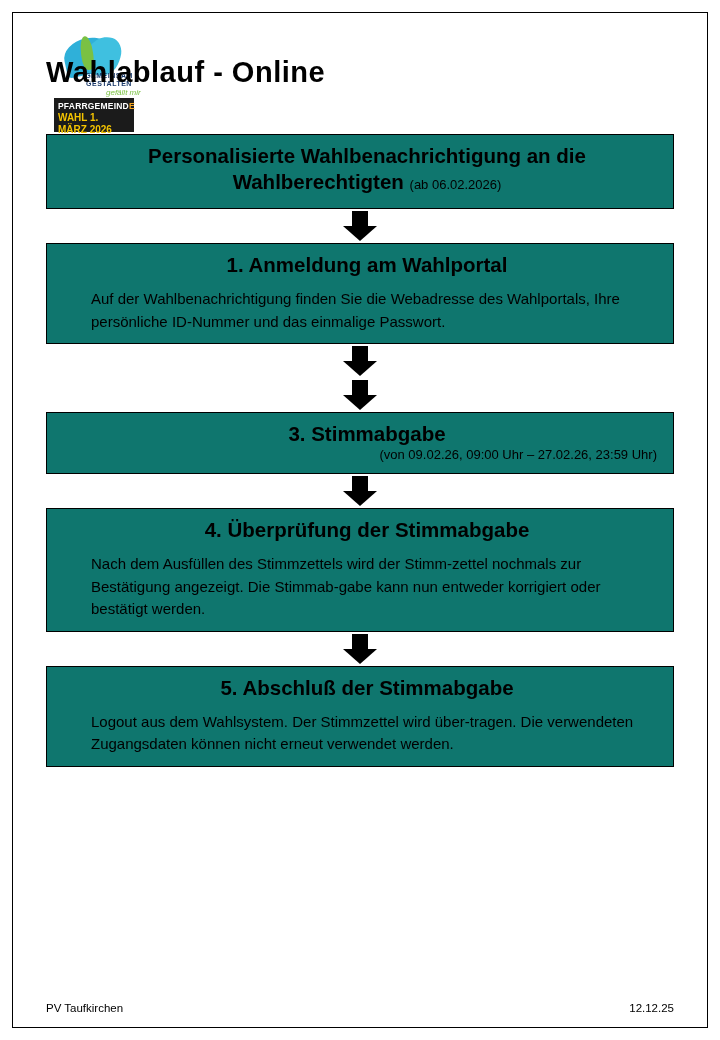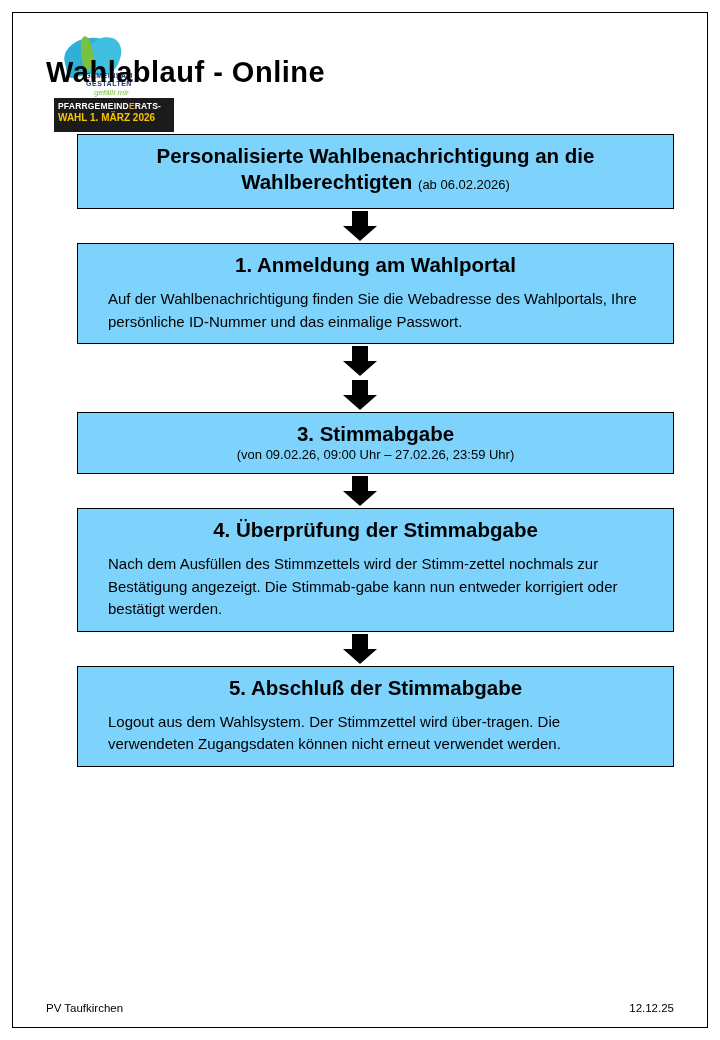--- a/index.html
+++ b/index.html
@@ -91,31 +91,31 @@
     font-size: 7px;
     font-weight: bold;
     color: #1b3a6b;
     letter-spacing: 0.5px;
     line-height: 8px;
     text-align: center;
     width: 70px;
   }
   .logo-script {
     position: absolute;
-    left: 40px;
+    left: 52px;
     top: 52px;
     font-size: 8px;
     font-style: italic;
     color: #7ac143;
   }
   .logo-bar {
     position: absolute;
     left: 0px;
     top: 62px;
-    width: 120px;
+    width: 80px;
     height: 34px;
     background: #1b1b1b;
     color: #ffffff;
     box-sizing: border-box;
     padding: 3px 4px 0 4px;
   }
   .logo-bar .l1 {
     font-size: 8.5px;
     font-weight: bold;
     letter-spacing: 0.2px;
@@ -136,36 +136,35 @@
     text-align: left;
     font-size: 29px;
     font-weight: bold;
     letter-spacing: 0.5px;
   }
 
   
   .box {
     border: 1px solid #000000;
     box-sizing: border-box;
-    background: #7dd3fc;
-    padding: 8px 16px 10px 16px;
-    margin-left: 31px;
+    background: #0f766e;
+    padding: 8px 16px 10px 30px;
   }
   .box-title {
     text-align: center;
     font-size: 20.5px;
     font-weight: bold;
     line-height: 26px;
   }
   .box-title .sub {
     font-size: 13px;
     font-weight: normal;
   }
   .box-title-sm {
-    text-align: center;
+    text-align: right;
     font-size: 13px;
     font-weight: normal;
     line-height: 17px;
     margin-top: -1px;
   }
   .box-body {
     font-size: 15px;
     line-height: 22.5px;
     margin-top: 10px;
     padding: 0 10px 0 14px;

